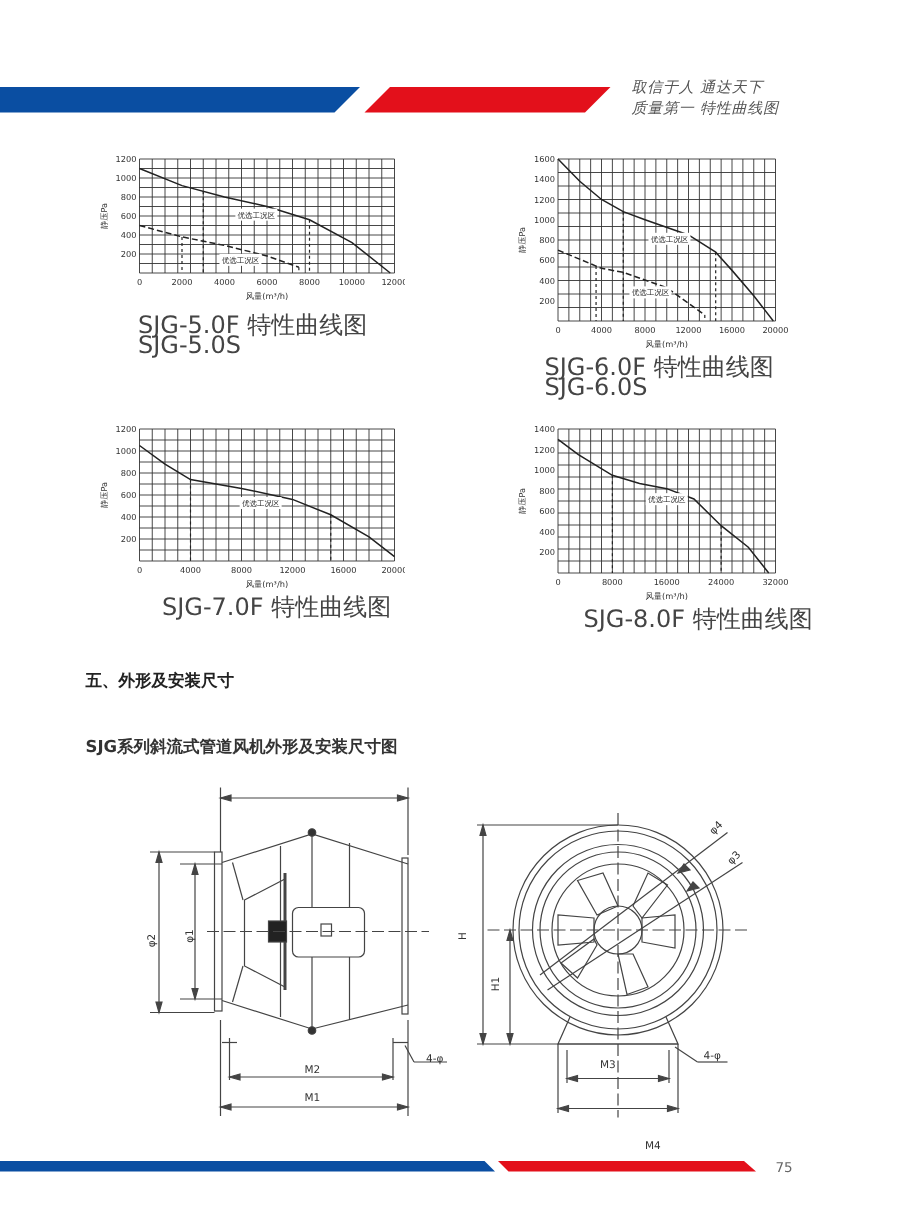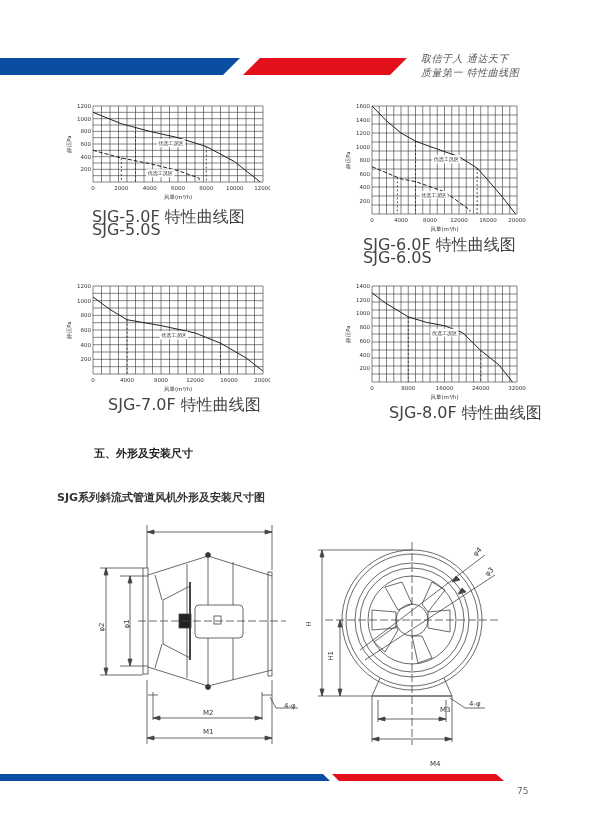--- a/index.html
+++ b/index.html
@@ -2,21 +2,21 @@
 <html><head>
 <meta charset="utf-8">
 <style>
   html,body{margin:0;padding:0;background:#fff;}
   body{width:600px;height:814px;position:relative;overflow:hidden;font-family:"DejaVu Sans",sans-serif;color:#333;}
   .abs{position:absolute;}
   .slogan{font-size:10px;color:#555;line-height:14px;letter-spacing:0.5px;white-space:nowrap;font-style:italic;}
   .caption{font-size:16px;color:#444;line-height:13px;white-space:nowrap;}
   .heading{font-size:11px;color:#222;font-weight:bold;}
   .subheading{font-size:11px;color:#333;}
-  .pagenum{font-size:9px;color:#666;margin-top:12px;}
+  .pagenum{font-size:9px;color:#666;}
   svg text{font-family:"DejaVu Sans",sans-serif;}
 </style>
 </head>
 <body>
 
 <svg class="abs" style="left:0;top:55px;" width="420" height="22">
   <polygon points="0,3 240,3 223,20 0,20" fill="#0a4ea2"></polygon>
   <polygon points="260,3 407,3 390,20 243,20" fill="#e3101b"></polygon>
 </svg>
 <div class="abs slogan" style="left:421px;top:52px;">
@@ -280,21 +280,21 @@
       <line x1="68.25" y1="36.85714285714286" x2="68.25" y2="102" stroke="#222" stroke-width="0.8" stroke-dasharray="2,2"></line>
       <line x1="140.75" y1="70.45714285714286" x2="140.75" y2="102" stroke="#222" stroke-width="0.8" stroke-dasharray="2,2"></line>
       <rect x="90.5" y="48.77142857142857" width="28" height="8" fill="#fff"></rect>
       <text x="104.5" y="54.77142857142857" font-size="5" text-anchor="middle" fill="#222">优选工况区</text>
     </g>
 </svg>
 <div class="abs caption" style="left:389px;top:406px;">
   <div>SJG-8.0F 特性曲线图</div>
 </div>
 
-<div class="abs heading" style="left:57px;top:446px;margin-left:37px;">五、外形及安装尺寸</div>
+<div class="abs heading" style="left:57px;top:446px;">五、外形及安装尺寸</div>
 <div class="abs subheading" style="left:57px;top:490px;font-weight:bold;">SJG系列斜流式管道风机外形及安装尺寸图</div>
 
 <svg class="abs" style="left:90px;top:520px;" width="220" height="230" fill="none" stroke="#444" stroke-width="0.8">
 
   <line x1="57" y1="5" x2="57" y2="50"></line>
     <line x1="182" y1="5" x2="182" y2="50"></line>
   <line x1="57" y1="12" x2="182" y2="12"></line>
   <polygon points="57,12 64,10 64,14" fill="#444"></polygon>
     <polygon points="182,12 175,10 175,14" fill="#444"></polygon>
 
@@ -397,21 +397,21 @@
   <line x1="72" y1="209" x2="152" y2="209"></line>
   <polygon points="72,209 79,207 79,211" fill="#444"></polygon>
     <polygon points="152,209 145,207 145,211" fill="#444"></polygon>
   <line x1="150" y1="168" x2="165" y2="178"></line>
     <line x1="165" y1="178" x2="185" y2="178"></line>
 </svg>
 <div class="abs" style="left:306px;top:620px;font-size:7px;transform:rotate(-90deg);">H</div>
 <div class="abs" style="left:326px;top:652px;font-size:7px;transform:rotate(-90deg);">H1</div>
 <div class="abs" style="left:473px;top:548px;font-size:7px;transform:rotate(-45deg);">φ4</div>
 <div class="abs" style="left:485px;top:568px;font-size:7px;transform:rotate(-45deg);">φ3</div>
-<div class="abs" style="left:428px;top:706px;font-size:7px;padding-left:12px;">M3</div>
+<div class="abs" style="left:388px;top:706px;font-size:7px;padding-left:12px;">M3</div>
 <div class="abs" style="left:406px;top:760px;font-size:7px;padding-left:24px;">M4</div>
 <div class="abs" style="left:469px;top:700px;font-size:7px;">4-φ</div>
 
 <svg class="abs" style="left:0;top:773px;" width="510" height="10">
   <polygon points="0,1 323,1 330,8 0,8" fill="#0a4ea2"></polygon>
   <polygon points="332,1 496,1 504,8 339,8" fill="#e3101b"></polygon>
 </svg>
 <div class="abs pagenum" style="left:517px;top:774px;">75</div>
 
 </body></html>

